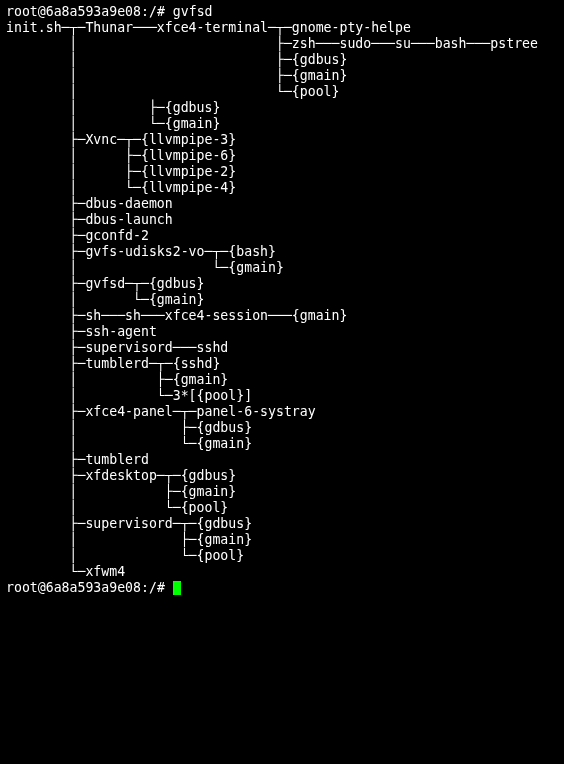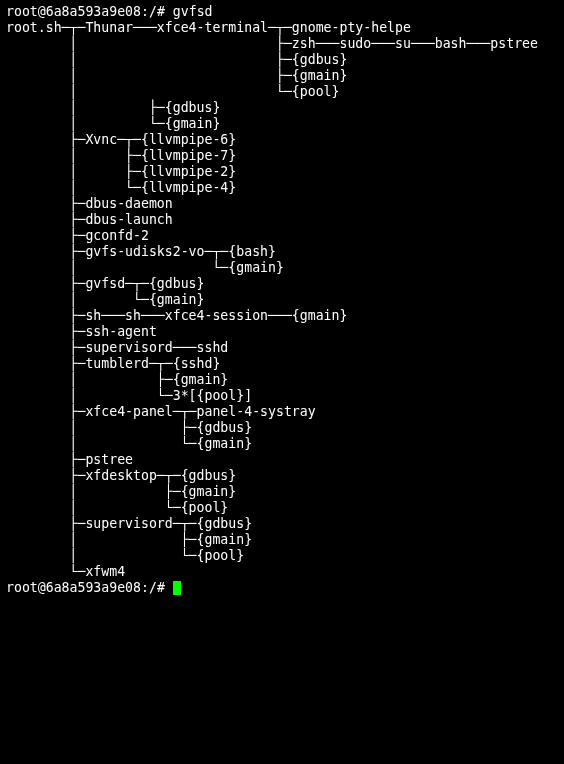--- a/index.html
+++ b/index.html
@@ -24,48 +24,48 @@
     width: 8px;
     height: 14px;
     background: #00ff00;
     vertical-align: text-bottom;
   }
 </style>
 </head>
 <body>
 
 <pre class="term"><span><span>root</span>@<span>6a8a593a9e08</span>:<span>/</span><span>#</span> <span>gvfsd</span></span>
-<span>root.sh─┬─Thunar───xfce4-terminal─┬─gnome-pty-helpe</span>
+<span>init.sh─┬─Thunar───xfce4-terminal─┬─gnome-pty-helpe</span>
 <span>        │                         ├─zsh───sudo───su───bash───pstree</span>
 <span>        │                         ├─{gdbus}</span>
 <span>        │                         ├─{gmain}</span>
 <span>        │                         └─{pool}</span>
 <span>        │         ├─{gdbus}</span>
 <span>        │         └─{gmain}</span>
-<span>        ├─Xvnc─┬─{llvmpipe-6}</span>
-<span>        │      ├─{llvmpipe-7}</span>
+<span>        ├─Xvnc─┬─{llvmpipe-3}</span>
+<span>        │      ├─{llvmpipe-6}</span>
 <span>        │      ├─{llvmpipe-2}</span>
 <span>        │      └─{llvmpipe-4}</span>
 <span>        ├─dbus-daemon</span>
 <span>        ├─dbus-launch</span>
 <span>        ├─gconfd-2</span>
 <span>        ├─gvfs-udisks2-vo─┬─{bash}</span>
 <span>        │                 └─{gmain}</span>
 <span>        ├─gvfsd─┬─{gdbus}</span>
 <span>        │       └─{gmain}</span>
 <span>        ├─sh───sh───xfce4-session───{gmain}</span>
 <span>        ├─ssh-agent</span>
 <span>        ├─supervisord───sshd</span>
 <span>        ├─tumblerd─┬─{sshd}</span>
 <span>        │          ├─{gmain}</span>
 <span>        │          └─3*[{pool}]</span>
-<span>        ├─xfce4-panel─┬─panel-4-systray</span>
+<span>        ├─xfce4-panel─┬─panel-6-systray</span>
 <span>        │             ├─{gdbus}</span>
 <span>        │             └─{gmain}</span>
-<span>        ├─pstree</span>
+<span>        ├─tumblerd</span>
 <span>        ├─xfdesktop─┬─{gdbus}</span>
 <span>        │           ├─{gmain}</span>
 <span>        │           └─{pool}</span>
 <span>        ├─supervisord─┬─{gdbus}</span>
 <span>        │             ├─{gmain}</span>
 <span>        │             └─{pool}</span>
 <span>        └─xfwm4</span>
 <span><span>root</span>@<span>6a8a593a9e08</span>:<span>/</span><span>#</span> </span><span class="cursor"></span></pre>
 
 </body></html>

